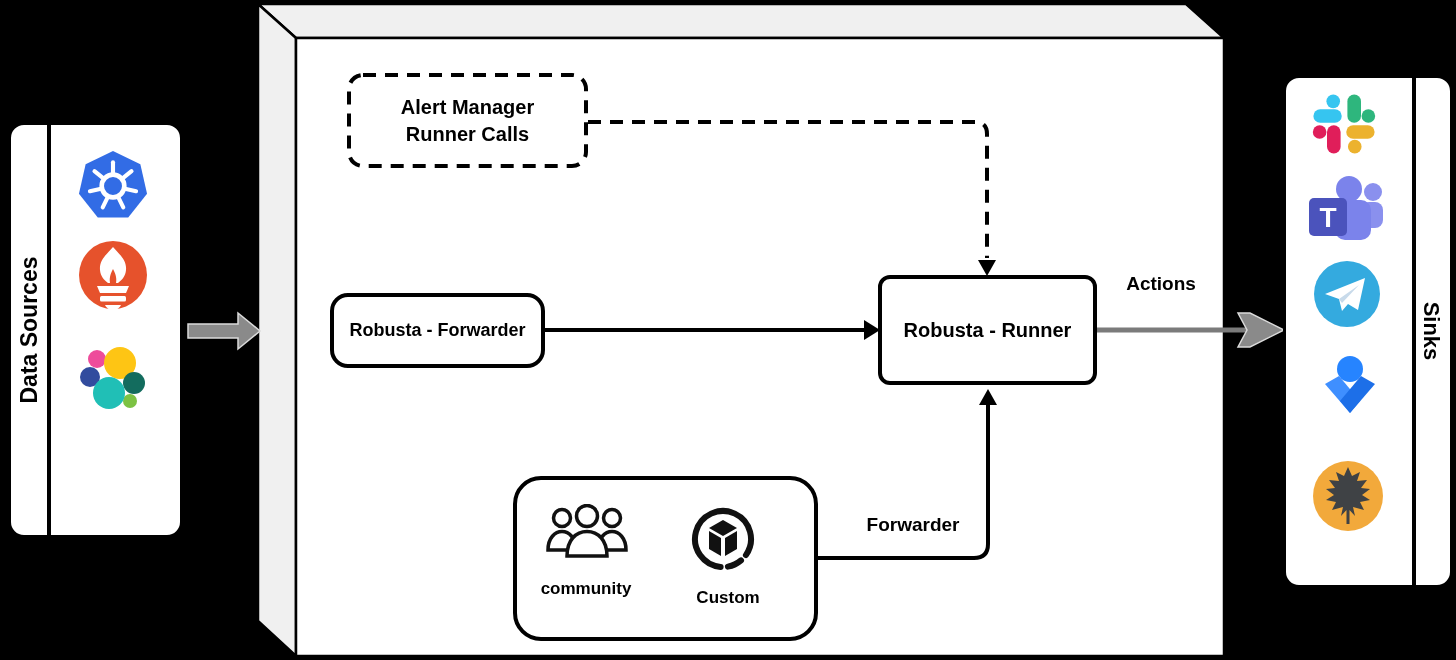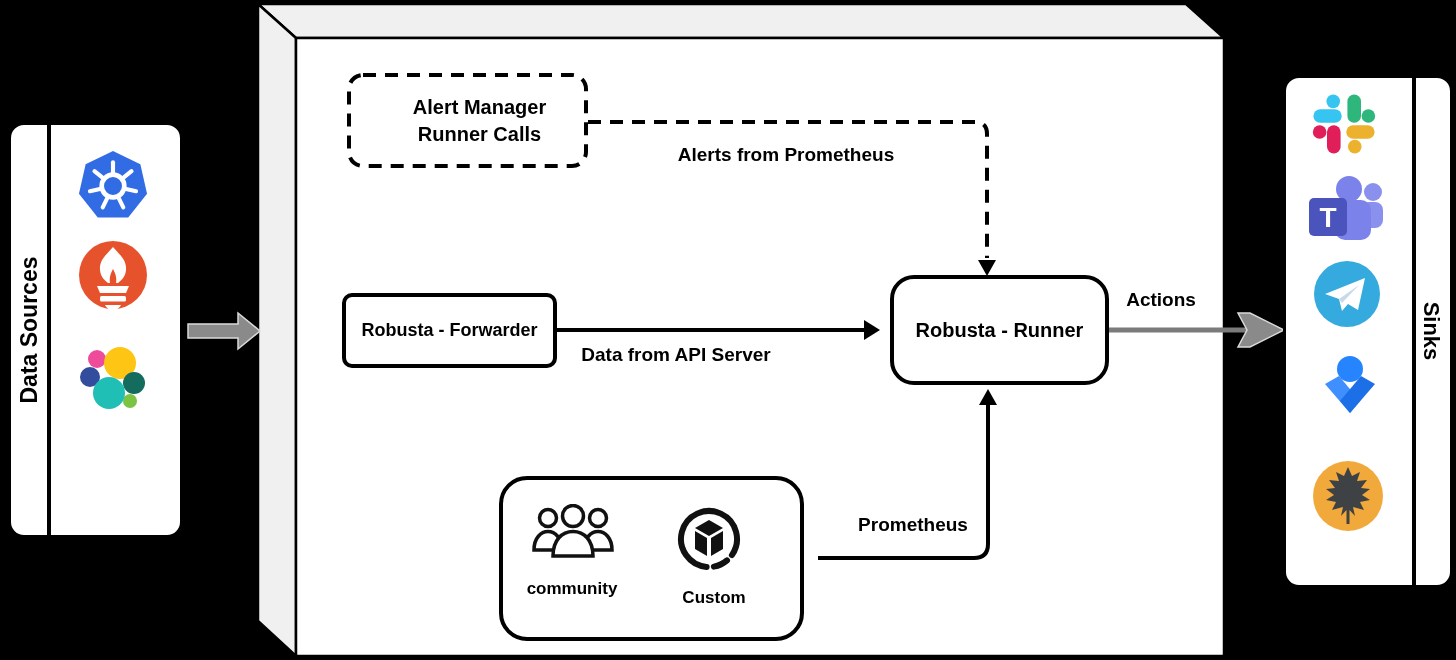--- a/index.html
+++ b/index.html
@@ -9,21 +9,21 @@
   
   .panel{position:absolute;background:#fff;border:3px solid #000;border-radius:16px;box-sizing:border-box;}
   .divider{position:absolute;width:3.5px;background:#000;top:-3px;bottom:-3px;}
   .vlabel{position:absolute;font-weight:700;white-space:nowrap;}
   .vlabel.ccw{transform:translate(-50%,-50%) rotate(-90deg);}
   .vlabel.cw{transform:translate(-50%,-50%) rotate(90deg);}
   .icon{position:absolute;line-height:0;}
   
   .node{position:absolute;background:#fff;border:4px solid #000;box-sizing:border-box;
         display:flex;flex-direction:column;align-items:center;justify-content:center;
-        font-weight:700;text-align:center;white-space:nowrap;margin-left:12px;}
+        font-weight:700;text-align:center;white-space:nowrap;}
   .elabel{position:absolute;font-weight:700;text-align:center;}
   .small-label{position:absolute;font-weight:700;font-size:17px;text-align:center;width:120px;}
 </style>
 </head>
 <body>
 
 <div class="stage">
 
   <svg class="layer" width="1456" height="660" viewBox="0 0 1456 660">
 
@@ -90,29 +90,29 @@
       </svg>
     </div>
 
   </div>
 
   <div class="node" style="left:347px;top:73px;width:241px;height:95px;border:none;background:transparent;font-size:20px;line-height:27px;">
     <div>Alert Manager</div>
     <div>Runner Calls</div>
   </div>
 
-  <div class="node" style="left:330px;top:293px;width:215px;height:75px;border-radius:10px;font-size:18px;">
+  <div class="node" style="left:330px;top:293px;width:215px;height:75px;border-radius:18px;font-size:18px;">
     <div>Robusta - Forwarder</div>
   </div>
 
-  <div class="node" style="left:878px;top:275px;width:219px;height:110px;border-radius:24px;font-size:20px;">
+  <div class="node" style="left:878px;top:275px;width:219px;height:110px;border-radius:12px;font-size:20px;">
     <div>Robusta - Runner</div>
   </div>
 
-  <div class="node" style="left:487px;top:476px;width:305px;height:165px;border-radius:28px;">
+  <div class="node" style="left:513px;top:476px;width:305px;height:165px;border-radius:28px;">
     <div class="icon" style="left:28px;top:24px;">
       <svg width="84" height="66" viewBox="0 0 84 66">
         <g fill="#fff" stroke="#111" stroke-width="3.5">
           <circle cx="17" cy="14" r="8.5"></circle>
           <circle cx="67" cy="14" r="8.5"></circle>
           <path d="M3 46 C3 34 10 27.5 17 27.5 C24 27.5 31 34 31 46 Z"></path>
           <path d="M53 46 C53 34 60 27.5 67 27.5 C74 27.5 81 34 81 46 Z"></path>
           <path d="M22 52 C22 36 31 27.5 42 27.5 C53 27.5 62 36 62 52 Z"></path>
           <circle cx="42" cy="12" r="10.5"></circle>
         </g>
@@ -128,25 +128,23 @@
           <path d="M33 14 L47 22 L33 30 L19 22 Z"></path>
           <path d="M19 25 L31 32 L31 50 L19 43 Z"></path>
           <path d="M47 25 L35 32 L35 50 L47 43 Z"></path>
         </g>
       </svg>
     </div>
     <div class="small-label" style="left:151px;top:108px;">Custom</div>
   </div>
 
   <div class="elabel" style="left:636px;top:141px;width:300px;font-size:19px;line-height:27px;">
-    <div>Alerts from Prometheus</div>
   </div>
-  <div class="elabel" style="left:546px;top:344px;width:260px;font-size:19px;">Data from API Server</div>
-  <div class="elabel" style="left:1121px;top:289px;width:80px;font-size:19px;">Actions</div>
-  <div class="elabel" style="left:853px;top:514px;width:120px;font-size:19px;">Prometheus</div>
+  <div class="elabel" style="left:1121px;top:273px;width:80px;font-size:19px;">Actions</div>
+  <div class="elabel" style="left:853px;top:514px;width:120px;font-size:19px;">Forwarder</div>
 
   <div class="panel" style="left:1283px;top:75px;width:170px;height:513px;">
     <div class="divider" style="left:126px;"></div>
     <div class="vlabel cw" style="left:145px;top:253px;font-size:22px;">Sinks</div>
 
     <div class="icon" style="left:24px;top:12px;">
       <svg width="68" height="68" viewBox="0 0 60 60">
         <rect x="33" y="4" width="12" height="25" rx="6" fill="#2EB67D"></rect>
         <circle cx="51.5" cy="23" r="6" fill="#2EB67D"></circle>
         <circle cx="20.5" cy="10" r="6" fill="#36C5F0"></circle>

